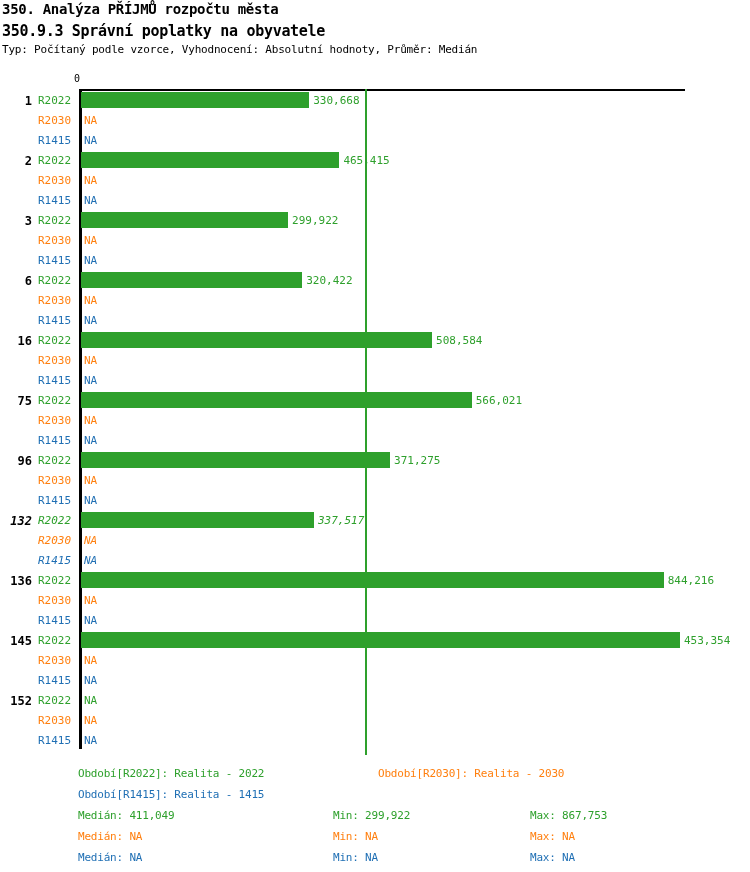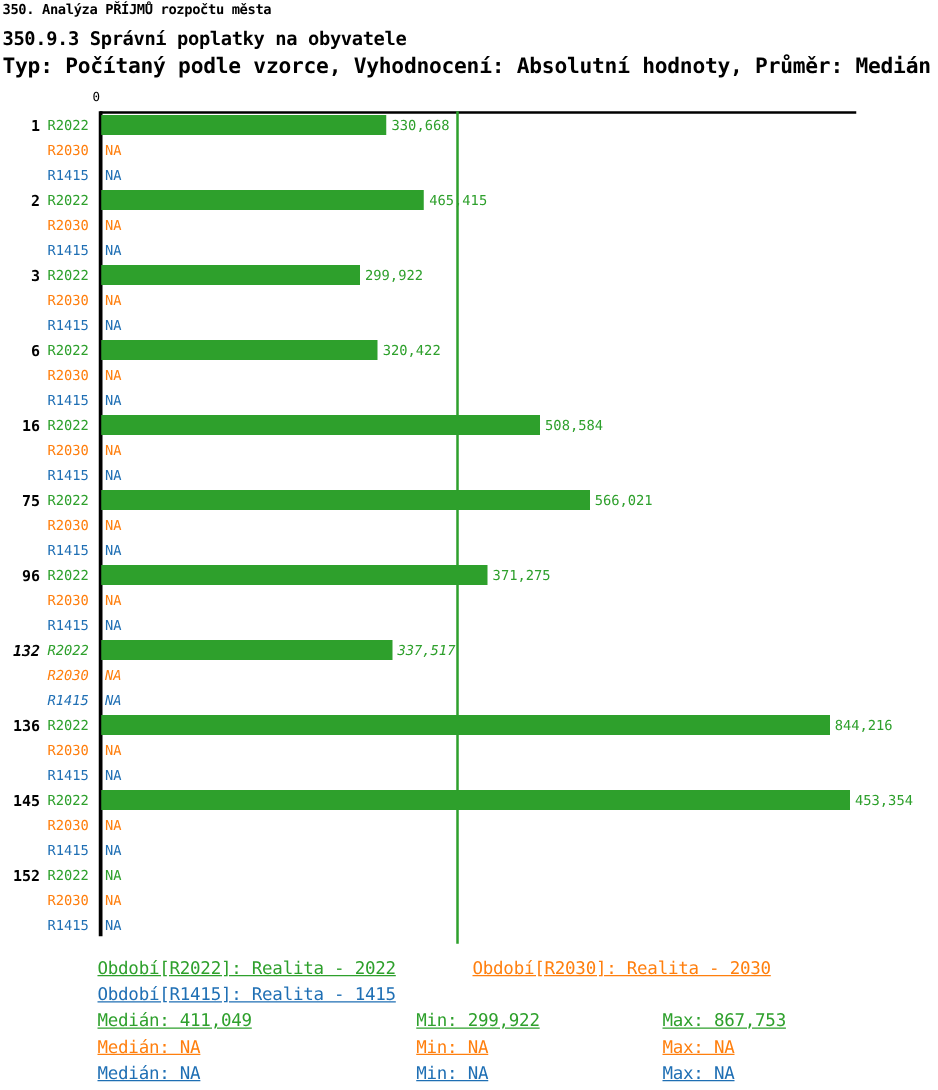--- a/index.html
+++ b/index.html
@@ -13,31 +13,31 @@
     position: relative;
     font-family: "DejaVu Sans Mono", monospace;
     color: #000000;
     overflow: hidden;
   }
 
   
   #header { position: absolute; left: 0; top: 0; width: 750px; }
   .title-main {
     position: absolute; left: 2px; top: 1px;
-    font-size: 11px; font-weight: bold; white-space: nowrap;
+    font-size: 14px; font-weight: bold; white-space: nowrap;
     letter-spacing: -0.3px;
   }
   .title-sub {
     position: absolute; left: 2px; top: 22px;
     font-size: 15px; font-weight: bold; white-space: nowrap;
     letter-spacing: -0.3px;
   }
   .title-meta {
     position: absolute; left: 2px; top: 43px;
-    font-size: 17px; font-weight: bold; white-space: nowrap;
+    font-size: 11px; font-weight: normal; white-space: nowrap;
     letter-spacing: -0.2px;
   }
 
   
   #plot {
     position: absolute;
     left: 0; top: 0;
     width: 750px; height: 872px;
   }
   #axis-zero-label {
@@ -99,24 +99,23 @@
     white-space: nowrap;
   }
   .s2022 { color: #2ea02c; }
   .s2030 { color: #ff7f0e; }
   .s1415 { color: #1f6fb4; }
 
   
   #footer { position: absolute; left: 0; top: 0; width: 750px; }
   .legend-line {
     position: absolute;
-    font-size: 14px;
+    font-size: 11px;
     white-space: nowrap;
     letter-spacing: -0.2px;
-    text-decoration: underline;
   }
 </style>
 </head>
 <body>
 
 <div id="header">
   <div class="title-main">350. Analýza PŘÍJMŮ rozpočtu města</div>
   <div class="title-sub">350.9.3 Správní poplatky na obyvatele</div>
   <div class="title-meta">Typ: Počítaný podle vzorce, Vyhodnocení: Absolutní hodnoty, Průměr: Medián</div>
 </div>

